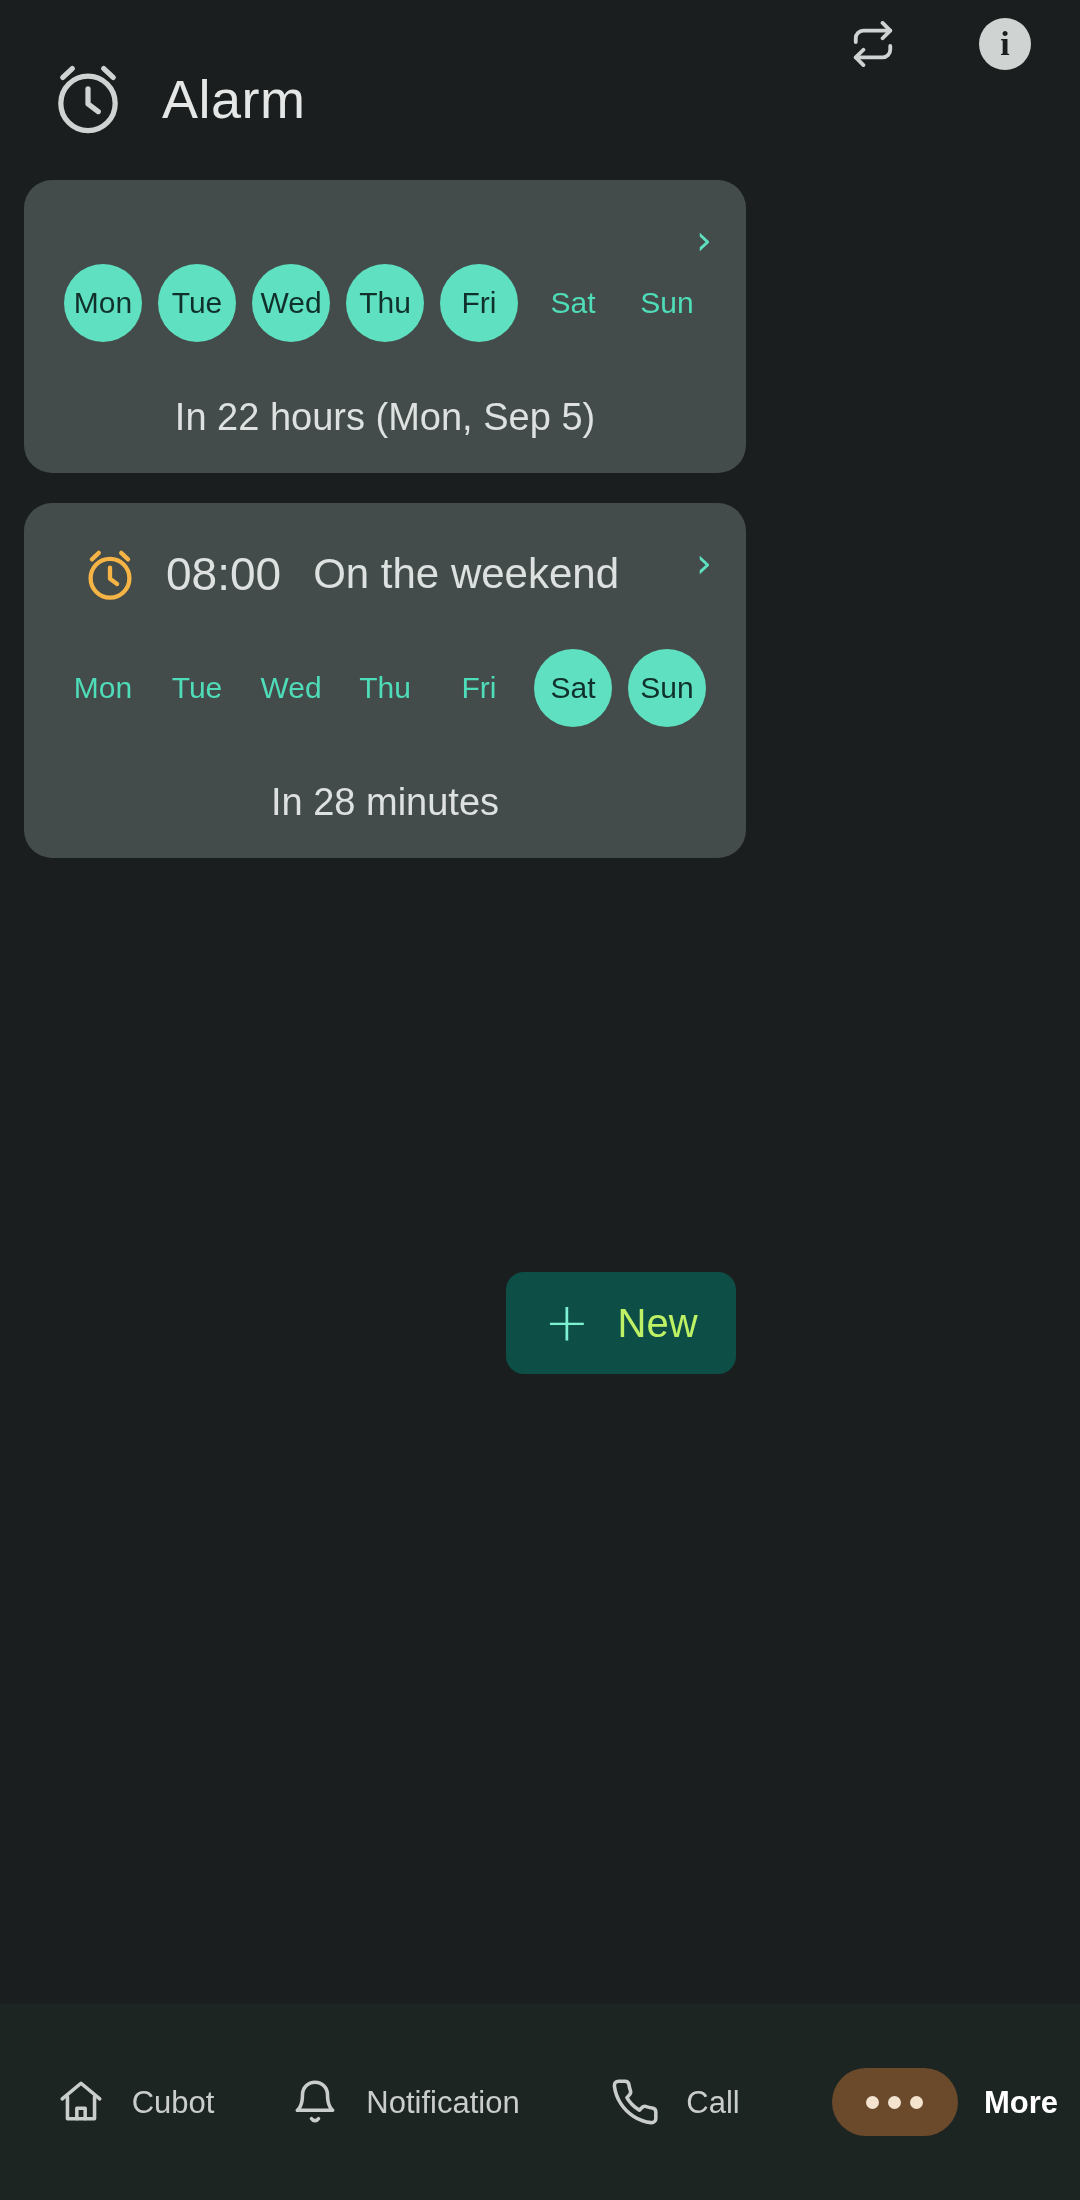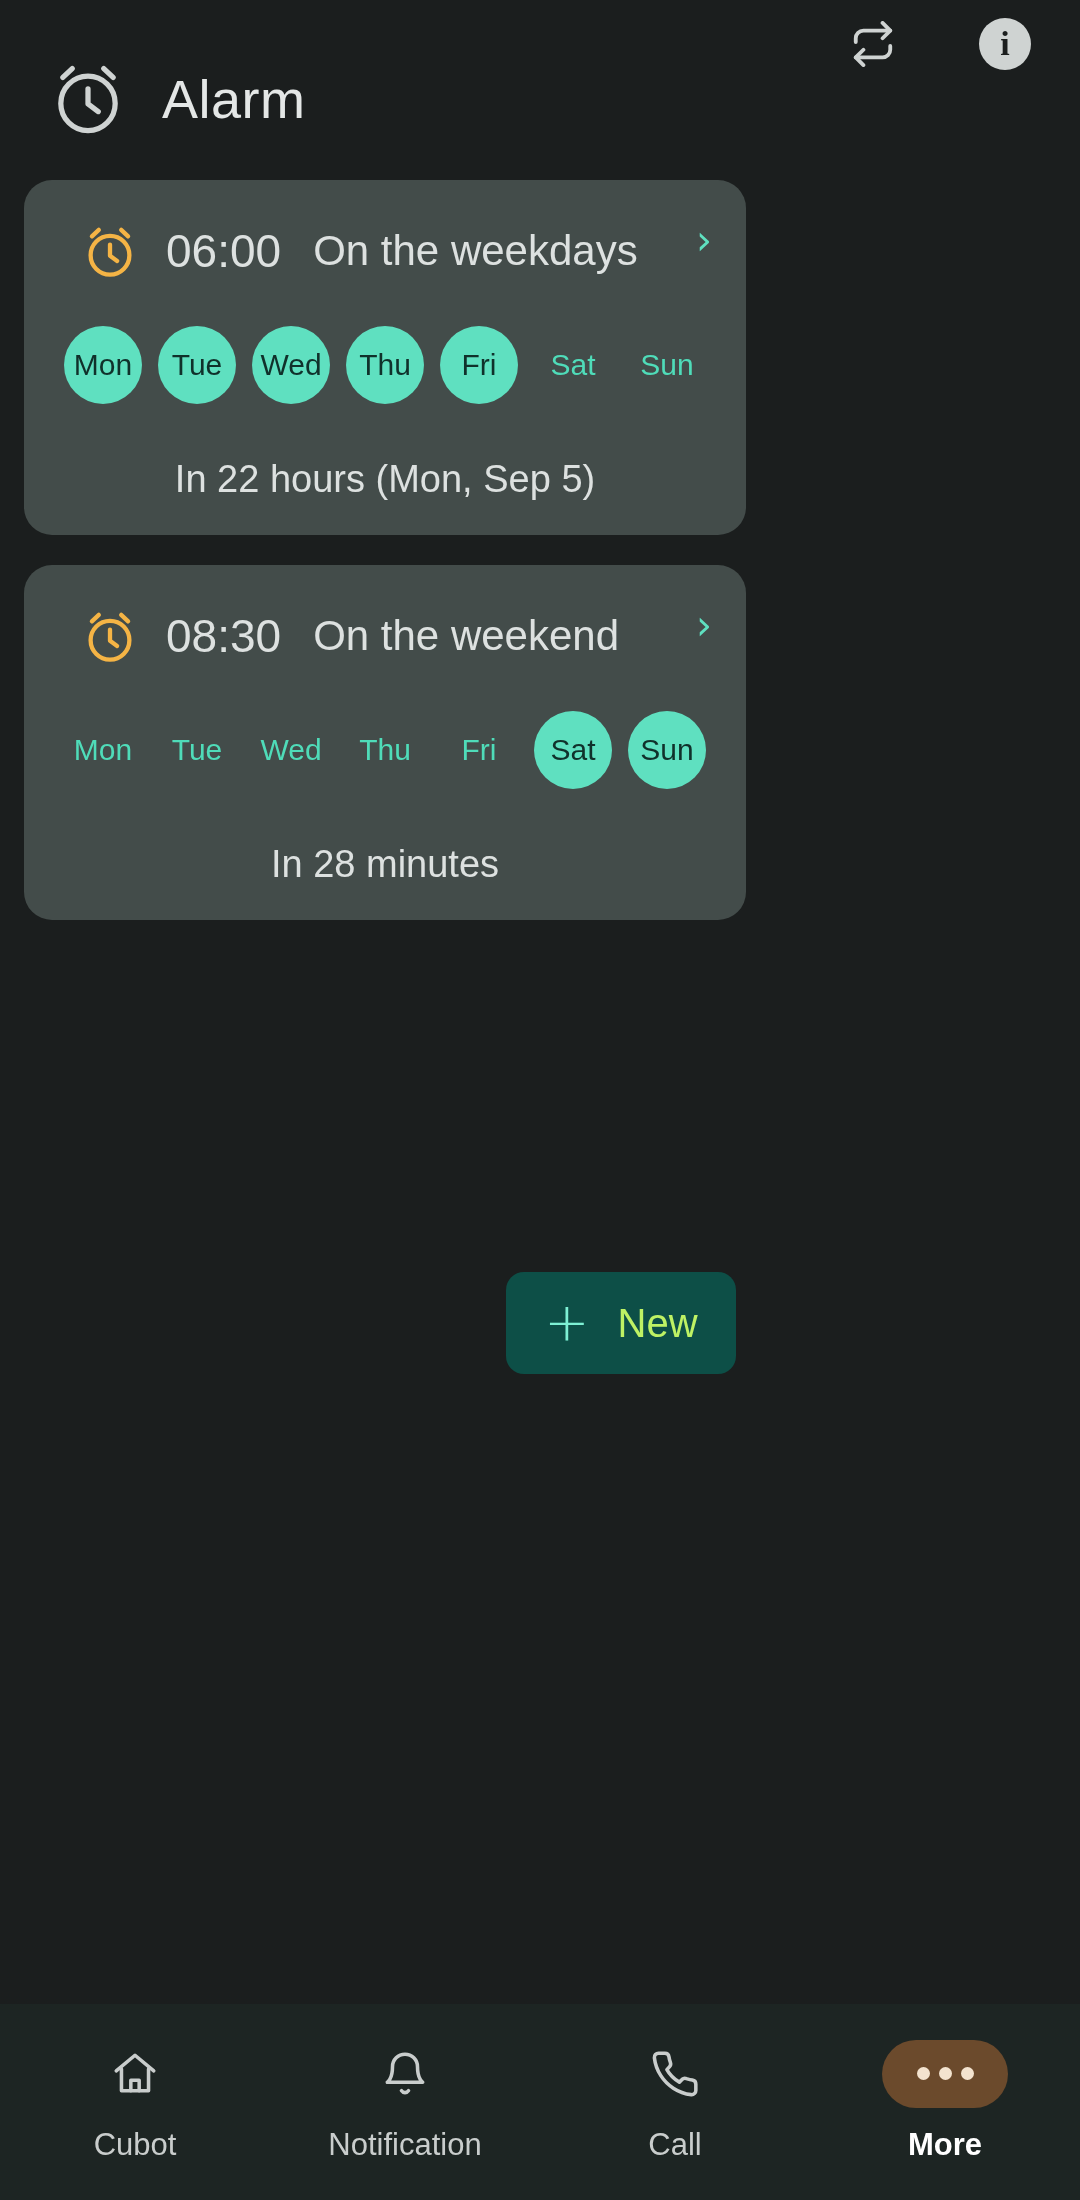--- a/index.html
+++ b/index.html
@@ -158,21 +158,20 @@
     position: absolute;
     left: 0; bottom: 0;
     width: 1080px;
     height: 196px;
     background: #1d2523;
     display: flex;
   }
   .nav-item {
     flex: 1;
     display: flex;
-    flex-direction: column;
     align-items: center;
     justify-content: center;
     gap: 26px;
     position: relative;
   }
   .nav-ico { height: 58px; display: flex; align-items: center; justify-content: center; }
   .nav-label {
     font-size: 31px;
     color: #c9cdcc;
     line-height: 1;
@@ -220,32 +219,20 @@
         <path d="M4.4 6.6 L7.6 3.6"></path>
         <path d="M21.6 6.6 L18.4 3.6"></path>
       </svg>
     </span>
     <span class="title-text">Alarm</span>
   </div>
 
   <div class="cards">
 
     <div class="card">
-      <div class="card-head">
-        <span class="alarm-ico">
-          <svg width="56" height="62" viewBox="0 0 26 28" fill="none" stroke="#f5b445" stroke-width="2" stroke-linecap="round" stroke-linejoin="round">
-            <circle cx="13" cy="16" r="9"></circle>
-            <path d="M13 11v5.2l3.3 2.4"></path>
-            <path d="M4.6 7.2 L7.8 4.2"></path>
-            <path d="M21.4 7.2 L18.2 4.2"></path>
-          </svg>
-        </span>
-        <span class="alarm-time">06:00</span>
-        <span class="alarm-label">On the weekdays</span>
-      </div>
       <span class="chevron">›</span>
       <div class="days">
         <span class="day on">Mon</span>
         <span class="day on">Tue</span>
         <span class="day on">Wed</span>
         <span class="day on">Thu</span>
         <span class="day on">Fri</span>
         <span class="day off">Sat</span>
         <span class="day off">Sun</span>
       </div>
@@ -255,21 +242,21 @@
     <div class="card">
       <div class="card-head">
         <span class="alarm-ico">
           <svg width="56" height="62" viewBox="0 0 26 28" fill="none" stroke="#f5b445" stroke-width="2" stroke-linecap="round" stroke-linejoin="round">
             <circle cx="13" cy="16" r="9"></circle>
             <path d="M13 11v5.2l3.3 2.4"></path>
             <path d="M4.6 7.2 L7.8 4.2"></path>
             <path d="M21.4 7.2 L18.2 4.2"></path>
           </svg>
         </span>
-        <span class="alarm-time">08:30</span>
+        <span class="alarm-time">08:00</span>
         <span class="alarm-label">On the weekend</span>
       </div>
       <span class="chevron">›</span>
       <div class="days">
         <span class="day off">Mon</span>
         <span class="day off">Tue</span>
         <span class="day off">Wed</span>
         <span class="day off">Thu</span>
         <span class="day off">Fri</span>
         <span class="day on">Sat</span>

